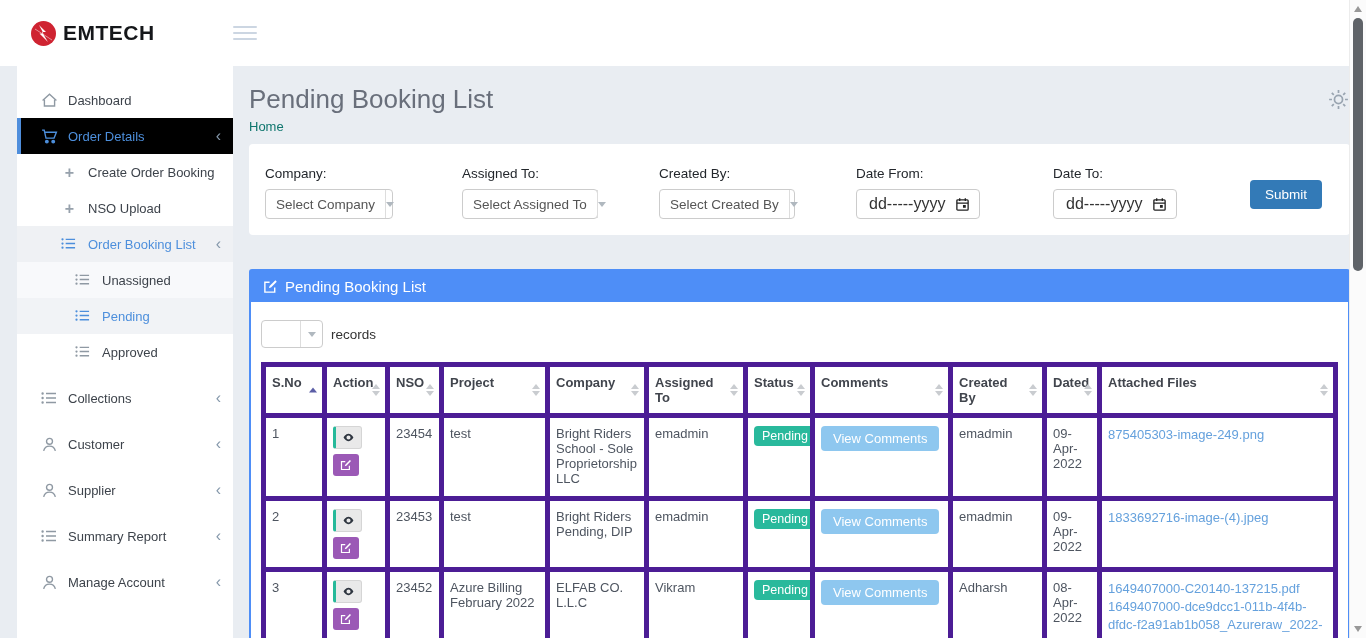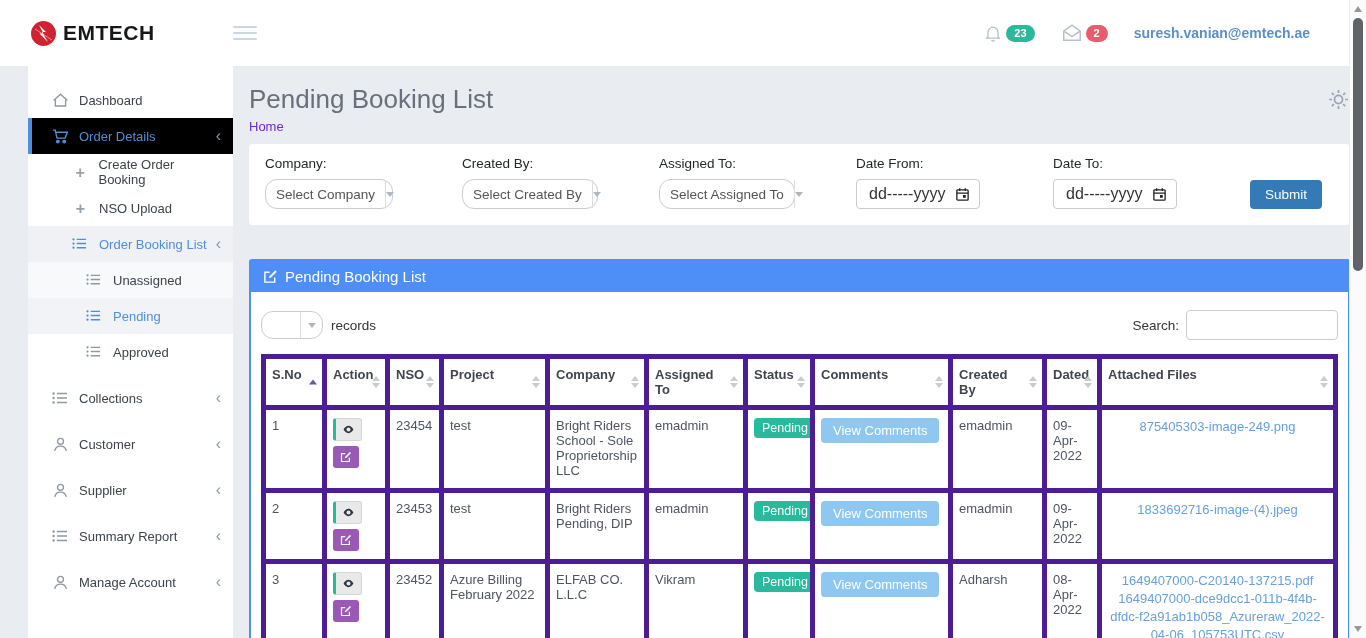--- a/index.html
+++ b/index.html
@@ -15,48 +15,48 @@
   .hamburger span { display:block; height:2px; background:#ccd6e2; margin:4px 0; border-radius:1px; }
   .header-right { margin-left:auto; display:flex; align-items:center; gap:26px; padding-right:26px; }
   .notif { display:flex; align-items:center; gap:3px; cursor:pointer; color:#b6c0ca; }
   .badge-pill { color:#fff; font-size:11px; font-weight:bold; border-radius:10px; padding:3px 8px; line-height:1; }
   .badge-teal { background:#2ab99a; }
   .badge-red  { background:#e85c6d; }
   .user-email { font-size:14px; font-weight:bold; color:#5a8fc8; text-decoration:none; }
 
   
   .body-row { display:flex; height:572px; }
-  .sidebar-wrap { width:233px; padding-left:28px; flex:none; }
+  .sidebar-wrap { width:233px; padding-left:17px; flex:none; }
   .sidebar { background:#fff; height:100%; padding-top:16px; font-size:13px; }
   .nav-item { display:flex; align-items:center; height:36px; padding-left:24px; padding-right:12px; cursor:pointer; color:#3d434b; position:relative; }
   .nav-item .ni-icon { width:17px; height:17px; margin-right:10px; flex:none; color:#8f99a3; display:inline-flex; }
   .nav-item .chev { margin-left:auto; color:#8598ab; font-size:16px; line-height:1; }
   .nav-item.blue { color:#4d8fdc; }
   .nav-item.blue .ni-icon { color:#4d8fdc; }
   .nav-item.parent-active { background:#000000; border-left:4px solid #4f8edc; padding-left:20px; }
   .nav-item.parent-open { background:#eff1f4; }
   .nav-item.lvl2 { padding-left:44px; }
   .nav-item.lvl3 { padding-left:58px; }
   .nav-item.band { background:#f8f9fb; }
   .nav-item.current { background:#f1f3f6; }
   .nav-item.gap { margin-top:10px; }
   .plus-glyph { font-size:16px; font-weight:bold; color:#97a1ac; width:17px; margin-right:10px; text-align:center; line-height:17px; }
 
   
   .main { flex:1; padding:10px 16px 0 16px; overflow:hidden; }
   .title-row { display:flex; align-items:flex-start; justify-content:space-between; padding-top:8px; }
   .page-title { font-size:26px; font-weight:400; color:#696f7b; }
   .gear { color:#99a4b0; cursor:pointer; margin-top:4px; }
-  .breadcrumb { display:inline-block; font-size:13px; color:#6d28d9; text-decoration:none; margin:4px 0 10px; }
+  .breadcrumb { display:inline-block; font-size:13px; color:#0f766e; text-decoration:none; margin:4px 0 10px; }
 
   
   .filter-panel { background:#fff; border-radius:4px; padding:12px 16px 16px; display:flex; align-items:flex-start; }
-  .fgroup { width:197px; flex:none; }
+  .fgroup { width:197px; flex:none;margin-top:10px; }
   .fgroup label { display:block; font-size:13.5px; color:#23272c; margin-bottom:8px; }
-  .sel { display:flex; align-items:center; height:30px; background:#fff; border:1px solid #ccc; border-radius:12px; cursor:pointer; }
+  .sel { display:flex; align-items:center; height:30px; background:#fff; border:1px solid #ccc; border-radius:4px; cursor:pointer; }
   .sel .sel-text { flex:1; padding:0 10px; font-size:13.5px; color:#555; white-space:nowrap; }
   .sel .sel-caret { width:22px; align-self:stretch; border-left:1px solid #ddd; display:flex; align-items:center; justify-content:center; }
   .tri-down { width:0; height:0; border-left:4px solid transparent; border-right:4px solid transparent; border-top:5px solid #b0b8bf; }
   .sel-company { width:128px; } .sel-created { width:136px; } .sel-assigned { width:136px; }
   .date-input { display:flex; align-items:center; height:30px; width:124px; border:1px solid #ccc; border-radius:4px; background:#fff; cursor:text; }
   .date-input .dval { flex:1; padding:0 0 0 12px; font-size:16px; color:#333; }
   .date-input .cal { margin-right:9px; display:inline-flex; }
   .submit-btn { margin-left:auto; margin-right:14px; margin-top:24px; background:#337ab7; color:#fff; border:none; border-radius:4px; font-size:13.5px; padding:7px 15px; cursor:pointer; font-family:inherit; }
 
   
@@ -74,21 +74,21 @@
   th { font-weight:bold; color:#41454d; position:relative; padding-right:16px; cursor:pointer; }
   .sorts { position:absolute; right:5px; top:50%; transform:translateY(-50%); display:flex; flex-direction:column; gap:2px; }
   .c-up { width:0;height:0;border-left:4px solid transparent;border-right:4px solid transparent;border-bottom:5px solid #c9ccd0; }
   .c-down { width:0;height:0;border-left:4px solid transparent;border-right:4px solid transparent;border-top:5px solid #c9ccd0; }
   .c-up.active { border-bottom-color:#5b5ea6; }
   tr.r1 { height:83px; } tr.r2 { height:54px; }
   .badge-status { display:inline-block; background:#29b99c; color:#fff; font-size:12.5px; border-radius:4px; padding:3px 8px; }
   .btn-comments { background:#8ec7ef; color:#fff; border:none; border-radius:4px; padding:5px 12px; font-size:13px; cursor:pointer; white-space:nowrap; font-family:inherit; }
   .btn-view { width:29px; height:23px; background:#e9e9e9; border:1px solid #d5d5d5; border-left:3px solid #26b99a; border-radius:3px; display:flex; align-items:center; justify-content:center; color:#2f3640; cursor:pointer; }
   .btn-edit { width:26px; height:22px; background:#9b59b6; border:none; border-radius:3px; display:flex; align-items:center; justify-content:center; color:#fff; margin-top:5px; cursor:pointer; }
-  .file-link { display:block; color:#65a1dd; text-decoration:none; line-height:18px; overflow-wrap:anywhere;text-align:center; }
+  .file-link { display:block; color:#65a1dd; text-decoration:none; line-height:18px; overflow-wrap:anywhere; }
   td.c-dated { overflow-wrap:break-word;margin-left:16px; }
 
   
   .vscroll { position:absolute; top:0; right:0; width:17px; height:638px; background:#fbfbfb; border-left:1px solid #ececec; }
   .vs-arrow { position:absolute; left:4px; width:0; height:0; border-left:4.5px solid transparent; border-right:4.5px solid transparent; }
   .vs-up { top:6px; border-bottom:6px solid #989898; }
   .vs-down { bottom:6px; border-top:6px solid #989898; }
   .vs-thumb { position:absolute; top:18px; left:3px; width:10px; height:253px; background:#5f6368; border-radius:5px; }
 </style>
 </head>
@@ -105,41 +105,20 @@
             <path d="M5 9 L22 20" stroke="#fff" stroke-width="1" opacity=".5"></path>
           </svg>
       </span>
       <span class="logo-text">EMTECH</span>
     </div>
     <div class="hamburger">
         <span></span>
         <span></span>
         <span></span>
       </div>
-    <div class="header-right">
-      <div class="notif">
-        <span style="display:inline-flex;">
-          <svg width="20" height="20" viewBox="0 0 24 24" fill="none" stroke="currentColor" stroke-width="1.6">
-              <path d="M18 16v-5a6 6 0 1 0-12 0v5l-1.5 2.2h15z"></path>
-              <path d="M10.3 20.4a1.8 1.8 0 0 0 3.4 0"></path>
-            </svg>
-        </span>
-        <span class="badge-pill badge-teal">23</span>
-      </div>
-      <div class="notif">
-        <span style="display:inline-flex;">
-          <svg width="22" height="22" viewBox="0 0 24 24" fill="none" stroke="currentColor" stroke-width="1.6">
-              <path d="M3 10l9-6.5L21 10v10H3z"></path>
-              <path d="M3 10l9 6 9-6"></path>
-            </svg>
-        </span>
-        <span class="badge-pill badge-red">2</span>
-      </div>
-      <a class="user-email" href="#">suresh.vanian@emtech.ae</a>
-    </div>
   </header>
 
   <div class="body-row">
 
     <div class="sidebar-wrap">
       <aside class="sidebar">
 
         <div class="nav-item">
           <span class="ni-icon">
               <svg viewBox="0 0 16 16" fill="none" stroke="currentColor" stroke-width="1.3" width="17" height="17">
@@ -289,32 +268,32 @@
         <div class="fgroup">
           <label>Company:</label>
           <div class="sel sel-company">
             <span class="sel-text">Select Company</span>
             <span class="sel-caret">
                 <span class="tri-down"></span>
               </span>
           </div>
         </div>
         <div class="fgroup">
-          <label>Created By:</label>
-          <div class="sel sel-created">
-            <span class="sel-text">Select Created By</span>
+          <label>Assigned To:</label>
+          <div class="sel sel-assigned">
+            <span class="sel-text">Select Assigned To</span>
             <span class="sel-caret">
                 <span class="tri-down"></span>
               </span>
           </div>
         </div>
         <div class="fgroup">
-          <label>Assigned To:</label>
-          <div class="sel sel-assigned">
-            <span class="sel-text">Select Assigned To</span>
+          <label>Created By:</label>
+          <div class="sel sel-created">
+            <span class="sel-text">Select Created By</span>
             <span class="sel-caret">
                 <span class="tri-down"></span>
               </span>
           </div>
         </div>
         <div class="fgroup">
           <label>Date From:</label>
           <div class="date-input">
             <span class="dval">dd-----yyyy</span>
             <span class="cal">
@@ -356,24 +335,20 @@
         <div class="panel-body">
           <div class="controls-row">
             <div class="records-wrap">
               <div class="sel mini-select">
                 <span class="sel-text"></span>
                 <span class="sel-caret">
                     <span class="tri-down"></span>
                   </span>
               </div>
               <span>records</span>
-            </div>
-            <div class="search-wrap">
-              <span>Search:</span>
-              <input class="search-input" type="text" value="" style="">
             </div>
           </div>
 
           <table>
             <colgroup>
               <col style="width:61px">
                 <col style="width:63px">
                 <col style="width:54px">
                 <col style="width:106px">
                 <col style="width:99px">

